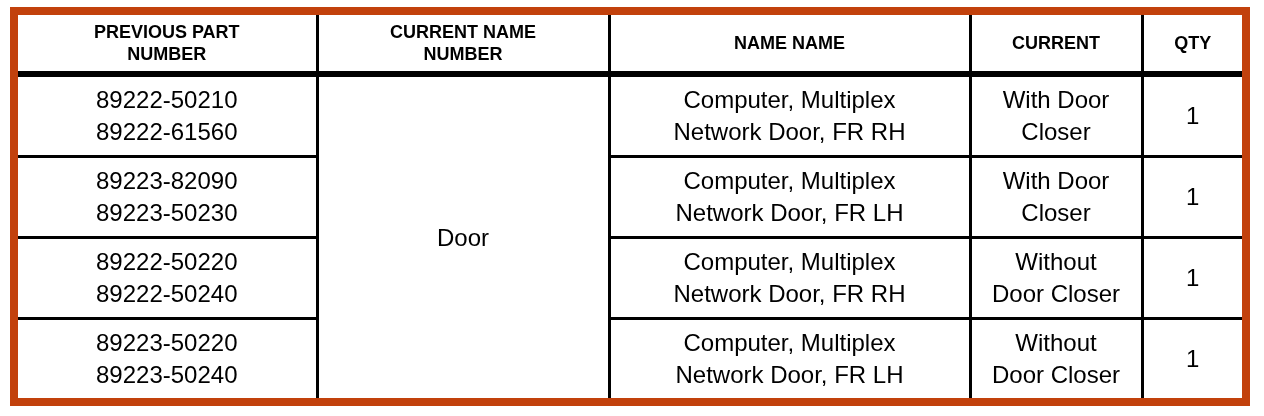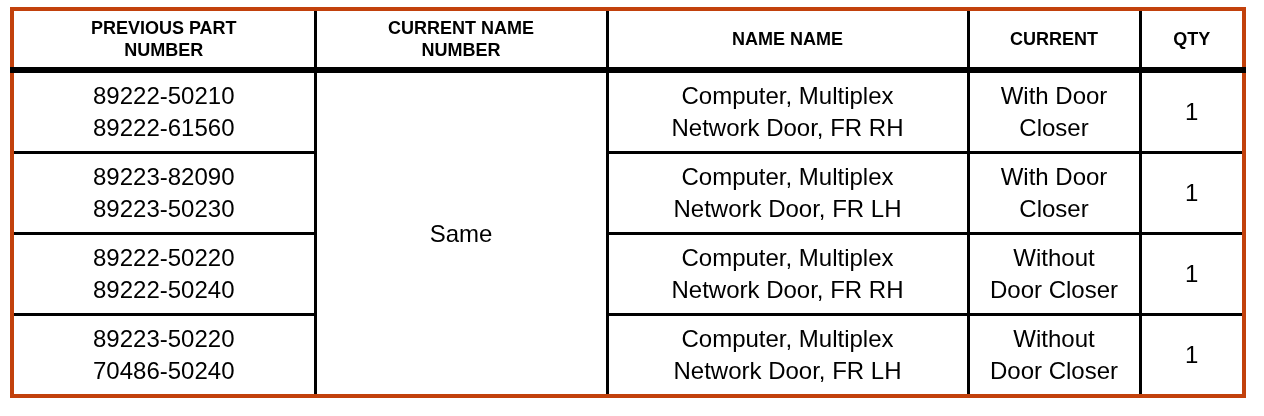--- a/index.html
+++ b/index.html
@@ -16,21 +16,21 @@
   }
   .table-wrap {
     position: absolute;
     left: 10px;
     top: 7px;
   }
   table.parts {
     border-collapse: collapse;
     table-layout: fixed;
     width: 1232px;
-    border: 4px solid #c2410c;
+    border: 8px solid #c2410c;
     background: #ffffff;
   }
   table.parts th,
   table.parts td {
     border: 3px solid #000000;
     text-align: center;
     vertical-align: middle;
     padding: 0 4px;
     white-space: pre-line;
     overflow: hidden;
@@ -75,21 +75,21 @@
 NUMBER</th>
         <th>NAME NAME</th>
         <th>CURRENT</th>
         <th>QTY</th>
       </tr>
     </thead>
     <tbody>
       <tr>
         <td>89222-50210
 89222-61560</td>
-        <td rowspan="4">Same</td>
+        <td rowspan="4">Door</td>
         <td>Computer, Multiplex
 Network Door, FR RH</td>
         <td>With Door
 Closer</td>
         <td>1</td>
       </tr>
       <tr>
         <td>89223-82090
 89223-50230</td>
         <td>Computer, Multiplex
@@ -102,21 +102,21 @@
         <td>89222-50220
 89222-50240</td>
         <td>Computer, Multiplex
 Network Door, FR RH</td>
         <td>Without
 Door Closer</td>
         <td>1</td>
       </tr>
       <tr>
         <td>89223-50220
-70486-50240</td>
+89223-50240</td>
         <td>Computer, Multiplex
 Network Door, FR LH</td>
         <td>Without
 Door Closer</td>
         <td>1</td>
       </tr>
     </tbody>
   </table>
 </div>
 

